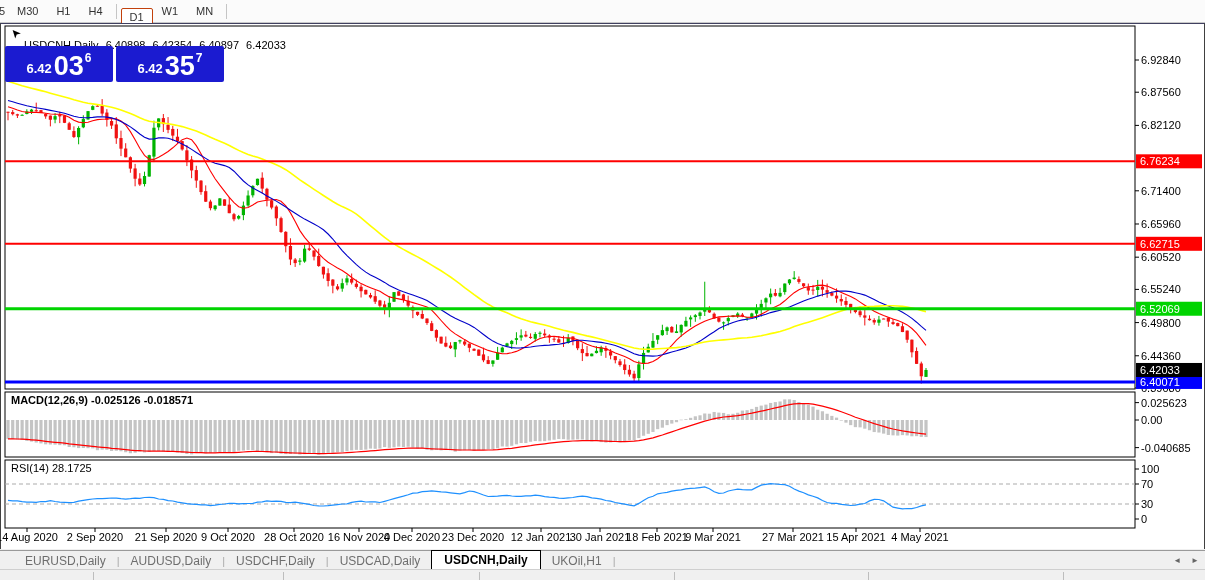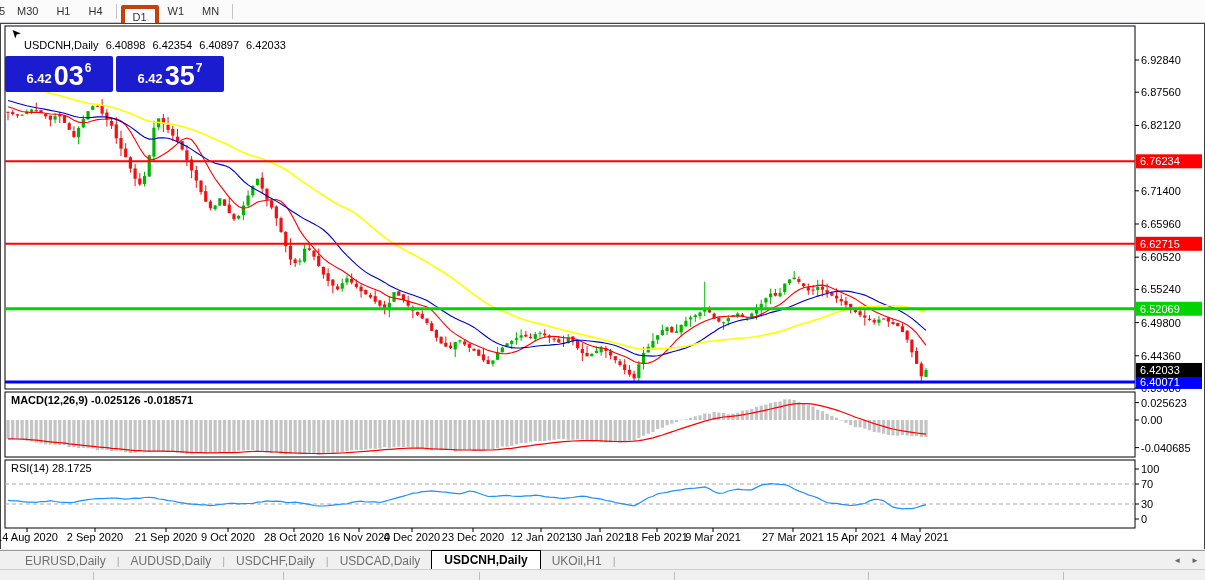--- a/index.html
+++ b/index.html
@@ -1,38 +1,38 @@
 <!DOCTYPE html>
 <html><head>
 <meta charset="utf-8">
 <style>
   html,body{margin:0;padding:0;background:#d8d8d8;font-family:"Liberation Sans",sans-serif;}
   #app{position:relative;width:1205px;height:580px;background:#f0f0f0;overflow:hidden;}
   
   #toolbar{position:absolute;top:0;left:0;width:1205px;height:22px;background:#fbfbfb;border-bottom:1px solid #c9c9c9;display:flex;align-items:center;}
   .tf-btn{font-size:11px;color:#333;padding:2px 8px;border:1px solid transparent;background:transparent;cursor:default;white-space:nowrap;}
   .tf-btn.clipped{padding-left:0;margin-left:-2px;width:10px;overflow:hidden;}
-  .tf-btn.active{background:#ffffff;border:4px solid #c2410c;border-radius:2px;margin-top:12px;}
+  .tf-btn.active{background:#ffffff;border:1px solid #c2410c;border-radius:2px;margin-top:12px;}
   .tf-sep{width:1px;height:15px;background:#c5c5c5;margin:0 4px;}
   
   #chart-bg{position:absolute;top:23px;left:0;width:1203px;height:525px;background:#ffffff;border-left:1px solid #404040;border-right:1px solid #404040;border-top:1px solid #404060;}
   #plot{position:absolute;top:23px;left:0;}
   #ohlc-title{position:absolute;top:39px;left:24px;font-size:11px;color:#000;white-space:nowrap;}
   #ohlc-title span{margin-right:4px;}
   #obj-arrow{position:absolute;top:25px;left:7px;width:14px;height:14px;color:#000;font-size:12px;transform:rotate(-132deg);}
   
   #trade-panel{position:absolute;top:44px;left:5px;width:219px;}
   .tp-row1{display:flex;height:24px;gap:2px;}
   .tp-btn{background:#2a2adf;color:#fff;border:1px solid #6a6af0;font-size:12px;font-family:"Liberation Sans",sans-serif;border-radius:2px;cursor:pointer;}
   .tp-btn.sell{width:50px;}
   .tp-btn.buy{width:53px;}
   .tp-spin{flex:1;display:flex;background:#fff;border:1px solid #9a9aa8;}
   .tp-arrow{width:18px;background:#e8e8ee;border:1px solid #b8b8c8;color:#555;font-size:9px;line-height:9px;padding:0;cursor:pointer;}
   .tp-vol{flex:1;width:40px;border:none;outline:none;text-align:right;font-size:13px;padding-right:5px;font-family:"Liberation Sans",sans-serif;}
-  .tp-row2{display:flex;margin-top:12px;gap:3px;height:36px;}
+  .tp-row2{display:flex;margin-top:2px;gap:3px;height:36px;}
   .tp-price{flex:1;background:#1b1bd0;border-radius:2px;color:#fff;display:flex;align-items:flex-end;justify-content:center;padding-bottom:3px;cursor:pointer;}
   .tp-sm{font-size:13px;font-weight:bold;margin:0 2px 3px 0;}
   .tp-big{font-size:27px;font-weight:bold;line-height:26px;}
   .tp-sup{font-size:12px;font-weight:bold;margin:0 0 14px 1px;}
   
   .ind-label{position:absolute;left:11px;font-size:11px;color:#000;white-space:nowrap;}
   
   #tab-bar{position:absolute;top:550px;left:0;width:1205px;height:19px;background:#f0f0f0;border-top:1px solid #9a9a9a;display:flex;align-items:center;}
   #tabs{display:flex;align-items:center;height:19px;padding-left:14px;}
   .tab{font-size:12px;color:#6e6e6e;padding:1px 11px;cursor:pointer;white-space:nowrap;}

